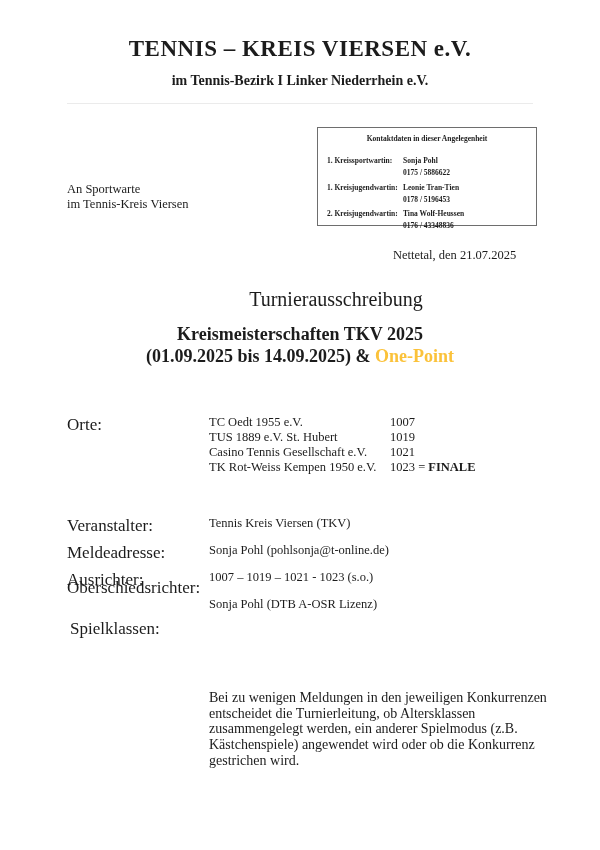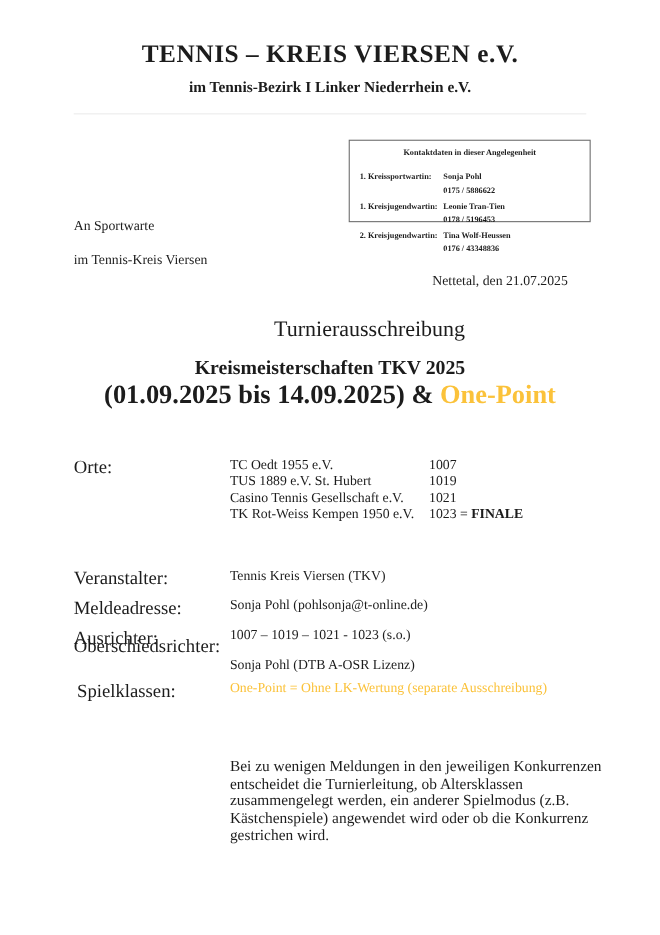--- a/index.html
+++ b/index.html
@@ -12,39 +12,39 @@
   .center{left:0;width:600px;text-align:center;}
   .b{font-weight:bold;}
 
   
   .org-title{top:36px;font-size:23px;font-weight:bold;letter-spacing:.5px;}
   .org-subtitle{top:73px;font-size:14px;font-weight:bold;}
   .divider{top:103px;left:67px;width:466px;height:1px;background:#ebebeb;}
 
   
   .recipient{left:67px;top:182px;font-size:12.5px;line-height:14.5px;}
-  .recipient span{display:block;margin-top:16px;}
+  .recipient span{display:block;}
 
   
   .contact-box{
-    left:317px;top:127px;width:220px;height:75px;
+    left:317px;top:127px;width:220px;height:99px;
     border:1px solid #6e6e6e;box-sizing:border-box;background:#fff;
     font-size:7.5px;font-weight:bold;line-height:9px;
   }
   .cb-title{position:absolute;top:6px;left:0;width:100%;text-align:center;}
   .cb-label{position:absolute;left:9px;white-space:nowrap;}
   .cb-val{position:absolute;left:85px;white-space:nowrap;}
 
   
   .date-line{left:393px;top:248px;font-size:12.5px;}
 
   
   .doc-type{top:288px;font-size:20px;font-weight:normal;margin-left:36px;}
   .main-title{top:324px;font-size:18px;font-weight:bold;}
-  .sub-title{top:346px;font-size:24px;font-weight:bold;}
+  .sub-title{top:346px;font-size:18px;font-weight:bold;}
   .gold{color:var(--gold,#fbc23a);}
 
   
   .lbl{left:67px;font-size:17px;white-space:nowrap;}
   .val{left:209px;font-size:12.5px;white-space:nowrap;}
   .venue-row .code{position:absolute;left:181px;white-space:nowrap;}
 
   .sk-lines{left:209px;top:618px;font-size:12.5px;line-height:15.5px;}
   .sk-lines span{display:block;white-space:nowrap;}
 
@@ -110,16 +110,15 @@
 <div class="abs val" style="top:543px">Sonja Pohl (pohlsonja@t-online.de)</div>
 
 <div class="abs lbl" style="top:570px">Ausrichter:</div>
 <div class="abs val" style="top:570px">1007 – 1019 – 1021 - 1023 (s.o.)</div>
 
 <div class="abs lbl" style="top:578px">Oberschiedsrichter:</div>
 <div class="abs val" style="top:597px">Sonja Pohl (DTB A-OSR Lizenz)</div>
 
 <div class="abs lbl" style="left:70px;top:619px">Spielklassen:</div>
 <div class="abs sk-lines">
-  <span class="gold">One-Point = Ohne LK-Wertung (separate Ausschreibung)</span>
 </div>
 
 <div class="abs note">Bei zu wenigen Meldungen in den jeweiligen Konkurrenzen entscheidet die Turnierleitung, ob Altersklassen zusammengelegt werden, ein anderer Spielmodus (z.B. Kästchenspiele) angewendet wird oder ob die Konkurrenz gestrichen wird.</div>
 
 </body></html>

